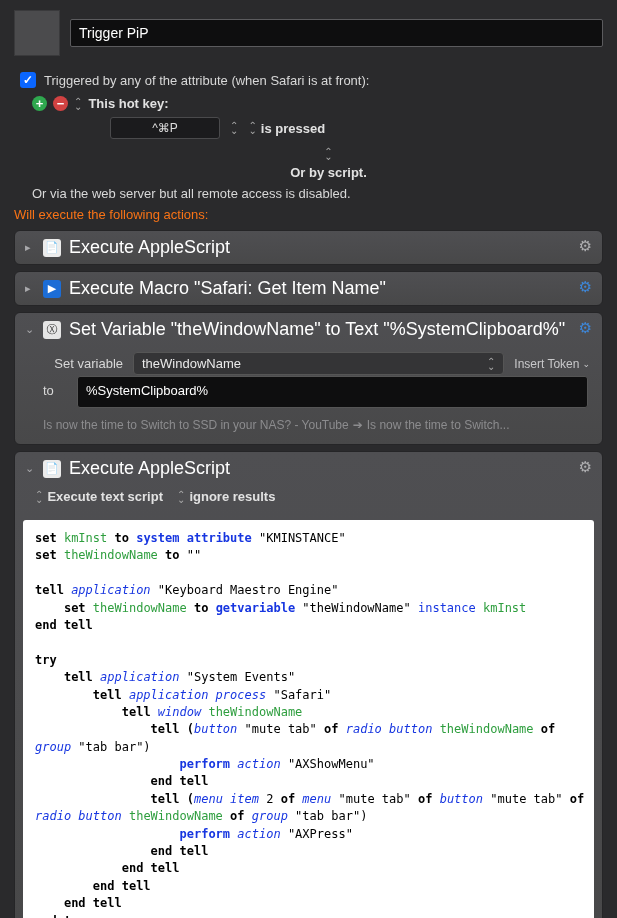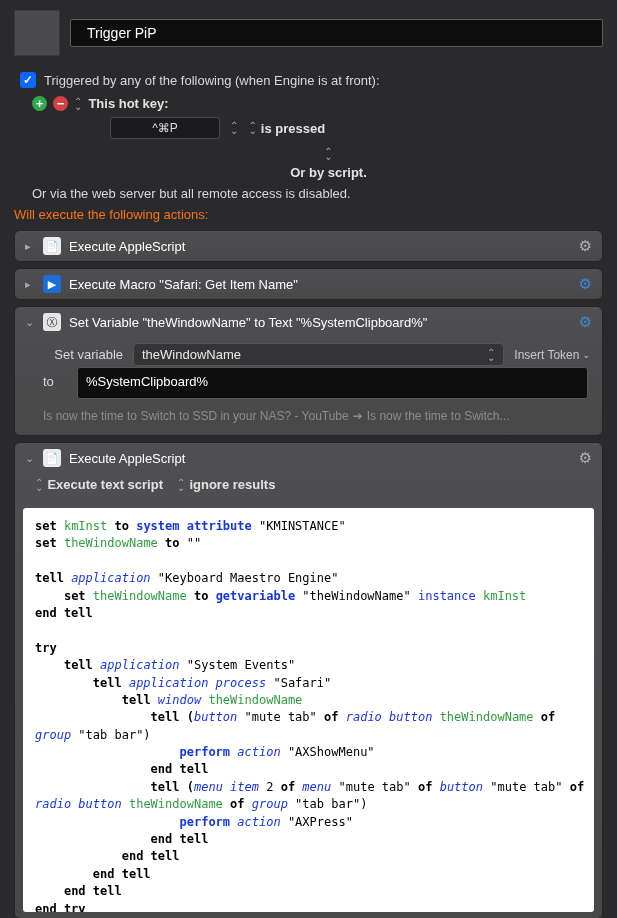--- a/index.html
+++ b/index.html
@@ -10,21 +10,21 @@
     font-size: 13px;
     color: #d8d8d8;
     padding: 10px 14px 14px 14px;
   }
   .header-row { display: flex; align-items: center; gap: 10px; margin-bottom: 16px; }
   .macro-icon {
     width: 46px; height: 46px; background: #4b4b4d; border: 1px solid #3a3a3c;
   }
   .title-input {
     flex: 1; background: #0e0e0f; border: 1px solid #5b5b5e; color: #fff;
-    padding: 5px 16px; font-size: 14px; border-radius: 2px;
+    padding: 5px 8px; font-size: 14px; border-radius: 2px;
   }
   .check-row { display: flex; align-items: center; gap: 8px; margin-bottom: 8px; padding-left: 6px;}
   .checkbox {
     width: 16px; height: 16px; background: #0a66ff; border-radius: 3px;
     display: inline-flex; align-items: center; justify-content: center;
     color: #fff; font-size: 12px; font-weight: bold;
   }
   .trigger-block { padding-left: 18px; margin-bottom: 6px; }
   .trigger-controls { display: flex; align-items: center; gap: 6px; margin-bottom: 6px; }
   .plus-btn {
@@ -61,21 +61,21 @@
   .disclosure {
     width: 10px; color: #a9a9ac; font-size: 11px;
   }
   .action-icon {
     width: 18px; height: 18px; background: #ececec; border-radius: 3px;
     display: inline-flex; align-items: center; justify-content: center;
     font-size: 11px; color:#444;
   }
   .action-icon.blue { background:#1c6dd6; color:#fff; }
   .action-icon.dark { background:#e6e6e6; color:#333; }
-  .action-title { color: #fff; font-size: 13px; }
+  .action-title { color: #fff; font-size: 18px; }
   .gear {
     position: absolute; right: 10px; top: 6px; color: #aeaeb0; font-size: 15px;
   }
   .gear.accent { color:#3e86d6; }
   .action-body { padding: 6px 12px 12px 28px; }
   .form-row { display: flex; align-items: center; gap: 10px; margin-bottom: 8px; }
   .form-label { width: 80px; color: #d8d8d8; font-size: 13px; text-align: right; }
   .form-label.s { width: 24px; text-align:left; }
   .select-field {
     flex:1; background:#343436; border:1px solid #555; border-radius:4px;
@@ -113,21 +113,21 @@
 </head>
 <body>
 
 <div class="header-row">
   <div class="macro-icon"></div>
   <input class="title-input" value="Trigger PiP" style="">
 </div>
 
 <div class="check-row">
   <span class="checkbox">✓</span>
-  <span>Triggered by any of the following (when Engine is at front):</span>
+  <span>Triggered by any of the attribute (when Safari is at front):</span>
 </div>
 
 <div class="trigger-block">
   <div class="trigger-controls">
     <span class="plus-btn">+</span>
     <span class="minus-btn">−</span>
     <span class="sel-chev"></span>
     <span class="bold">This hot key:</span>
   </div>
   <div class="hotkey-row">

